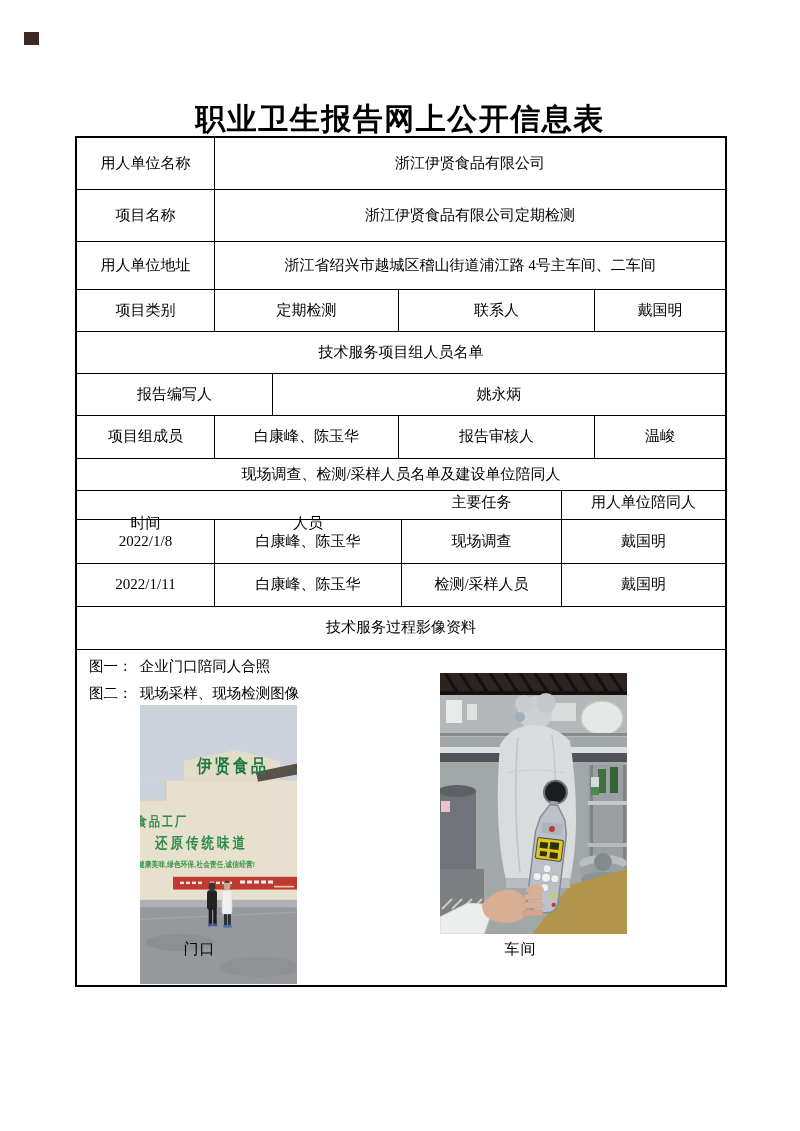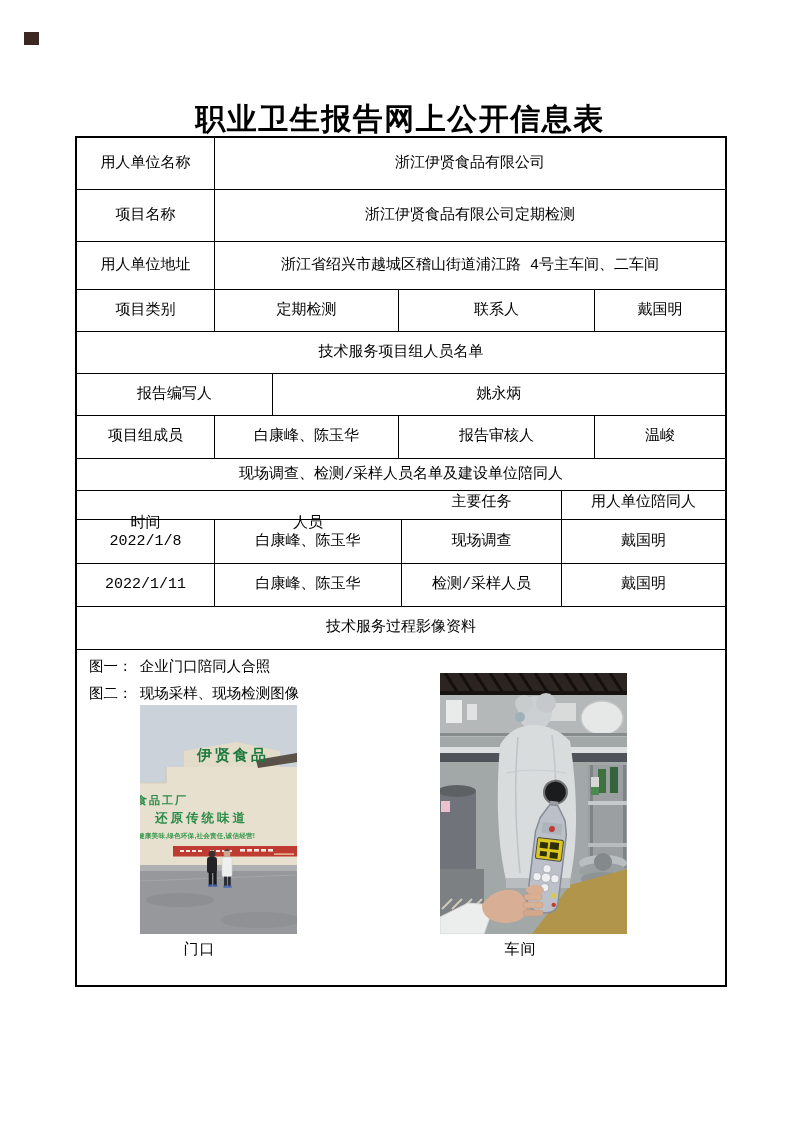--- a/index.html
+++ b/index.html
@@ -13,37 +13,37 @@
   .doc-title {
     position:absolute; top:99px; left:0; width:800px; text-align:center;
     font-size:30px; font-weight:bold; letter-spacing:1.5px;
     font-family:"Liberation Sans","DejaVu Sans",sans-serif;
   }
   .doc-table { position:absolute; left:75px; top:136px; width:652px; border:2px solid #000; background:#fff; }
   .tr { display:flex; border-bottom:1px solid #000; }
   .tr:last-child { border-bottom:none; }
   .td {
     border-right:1px solid #000; display:flex; align-items:center; justify-content:center;
-    text-align:center; font-size:15px; line-height:1.3; padding:2px 4px;font-family:Liberation Mono, monospace;
+    text-align:center; font-size:15px; line-height:1.3; padding:2px 4px;
   }
   .td:last-child { border-right:none; }
   .w-label { width:138px; }
   .m2 { width:184px; } .m3 { width:196px;text-align:right; } .m4 { flex:1; }
   .s2 { width:187px; } .s3 { width:160px; } .s4 { flex:1; }
   .full { flex:1; }
   .h52 { height:52px; } .h48 { height:48px; } .h42 { height:42px; } .h43 { height:43px; }
   .h32 { height:32px; } .h29 { height:29px; } .h44 { height:44px; }
   .align-low { align-items:flex-end; padding-bottom:4px;margin-top:40px; }
   .align-high { align-items:flex-start; padding-top:2px; }
   .media-cell { position:relative; height:335px; width:100%; }
   .fig-caption { position:absolute; left:12px; font-size:14.5px; white-space:pre; }
   .fig1 { top:7px; } .fig2 { top:34px; }
   .photo { position:absolute; overflow:hidden; background:#cfd4d8; }
   .photo svg { display:block; width:100%; height:100%; }
-  .photo-left { left:63px; top:55px; width:157px; height:229px; }
+  .photo-left { left:63px; top:55px; width:157px; height:279px; }
   .photo-right { left:363px; top:23px; width:187px; height:261px; }
   .photo-caption { position:absolute; font-size:15px; text-align:center; letter-spacing:1px; }
   .cap-left { left:44px; top:290px; width:157px; }
   .cap-right { left:350px; top:290px; width:187px; }
 </style>
 </head>
 <body>
 
 <div class="page">
 

